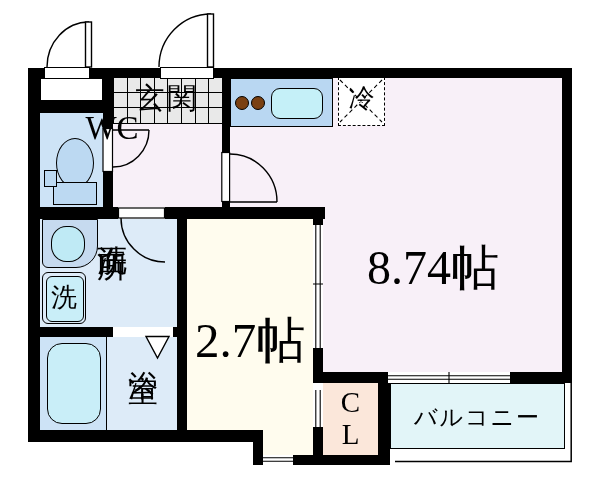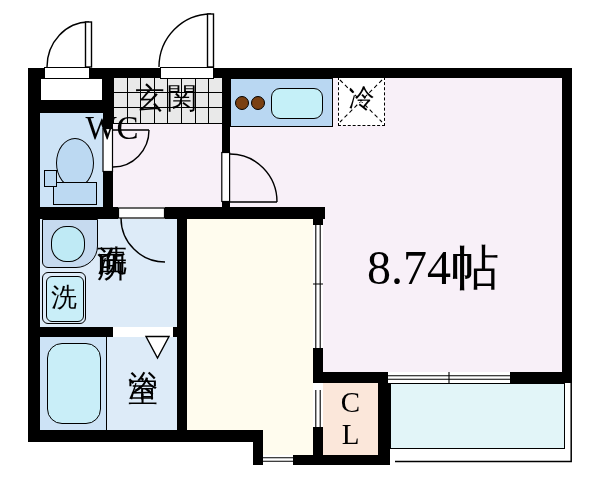--- a/index.html
+++ b/index.html
@@ -125,24 +125,26 @@
   <div class="lbl" style="left:113px;top:83px;width:109px;font-size:29px;letter-spacing:3px;">玄関</div>
 
   <div class="lbl" style="left:40px;top:111px;width:64px;font-size:33px;margin-left:40px;">WC</div>
 
   <div class="vlbl" style="left:97px;top:221px;height:106px;font-size:30px;">洗面所</div>
 
   <div class="lbl" style="left:42px;top:284px;width:44px;font-size:26px;">洗</div>
 
   <div class="vlbl" style="left:128px;top:347px;height:84px;font-size:30px;">浴室</div>
 
+  <div class="lbl" style="left:180px;top:316px;width:140px;font-size:49px;">2.7帖</div>
 
   <div class="lbl" style="left:317px;top:243px;width:232px;font-size:48px;">8.74帖</div>
 
   <div class="lbl" style="left:323px;top:387px;width:55px;font-size:29px;line-height:1.1;">
     <span>C</span><br>
     <span>L</span>
   </div>
 
+  <div class="lbl" style="left:390px;top:406px;width:175px;font-size:23px;letter-spacing:2px;">バルコニー</div>
 
   <div class="lbl" style="left:338px;top:85px;width:47px;font-size:26px;">冷</div>
 
 </div>
 
 </body></html>

